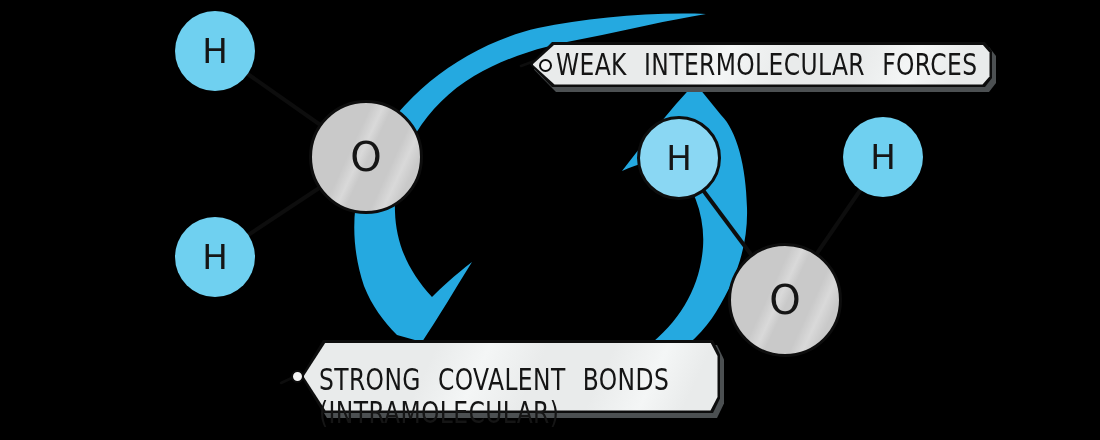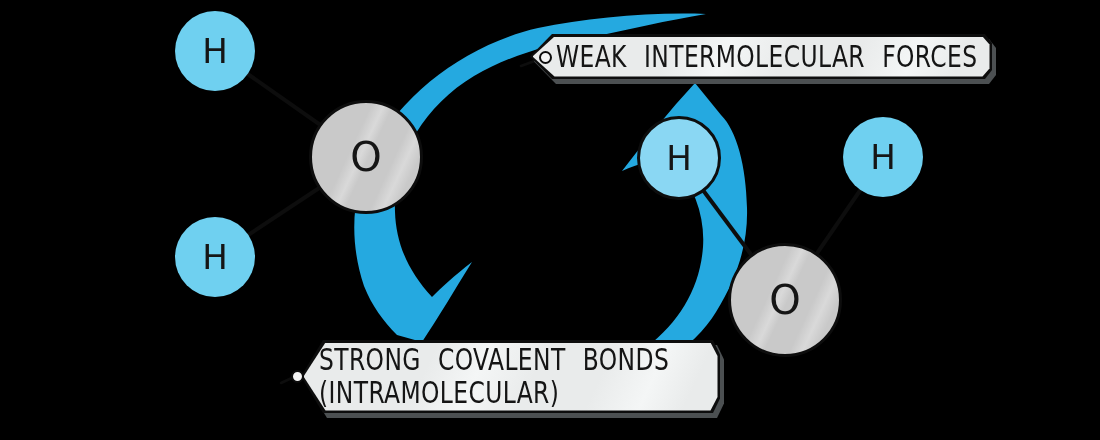--- a/index.html
+++ b/index.html
@@ -45,25 +45,25 @@
     background:linear-gradient(115deg,var(--label-fill) 30%,var(--label-sheen) 42%,var(--label-fill) 55%,var(--label-fill) 70%,var(--label-sheen) 82%,var(--label-fill) 92%);}
   .tag-text{
     position:relative;color:var(--text-color);font-size:30px;
     transform:scaleX(0.78);transform-origin:left center;
     letter-spacing:0.5px;word-spacing:12px;white-space:nowrap;
   }
   .tag-hole{
     position:absolute;width:9px;height:9px;border-radius:50%;
     background:#f5f5f5;border:2.5px solid var(--outline-black);
   }
-  #tag-weak{left:530px;top:34px;width:462px;height:45px;}
+  #tag-weak{left:530px;top:42px;width:462px;height:45px;}
   #tag-weak .tag-text-wrap{position:absolute;inset:0;display:flex;align-items:center;padding-left:26px;}
   #tag-weak .tag-hole{left:9px;top:17px;}
   #tag-strong{left:301px;top:340px;width:419px;height:73px;}
-  #tag-strong .tag-text-wrap{position:absolute;inset:0;padding:3px 2px 0 18px;line-height:33px;}
+  #tag-strong .tag-text-wrap{position:absolute;inset:0;padding:3px 2px 0 18px;line-height:33px;margin-top:20px;}
   #tag-strong .tag-hole{left:-10px;top:30px;}
 </style>
 </head>
 <body>
 
 <div id="canvas">
 
   <svg id="arc-layer" viewBox="0 0 1100 440" width="1100" height="440">
 
     <path class="arc" d="

